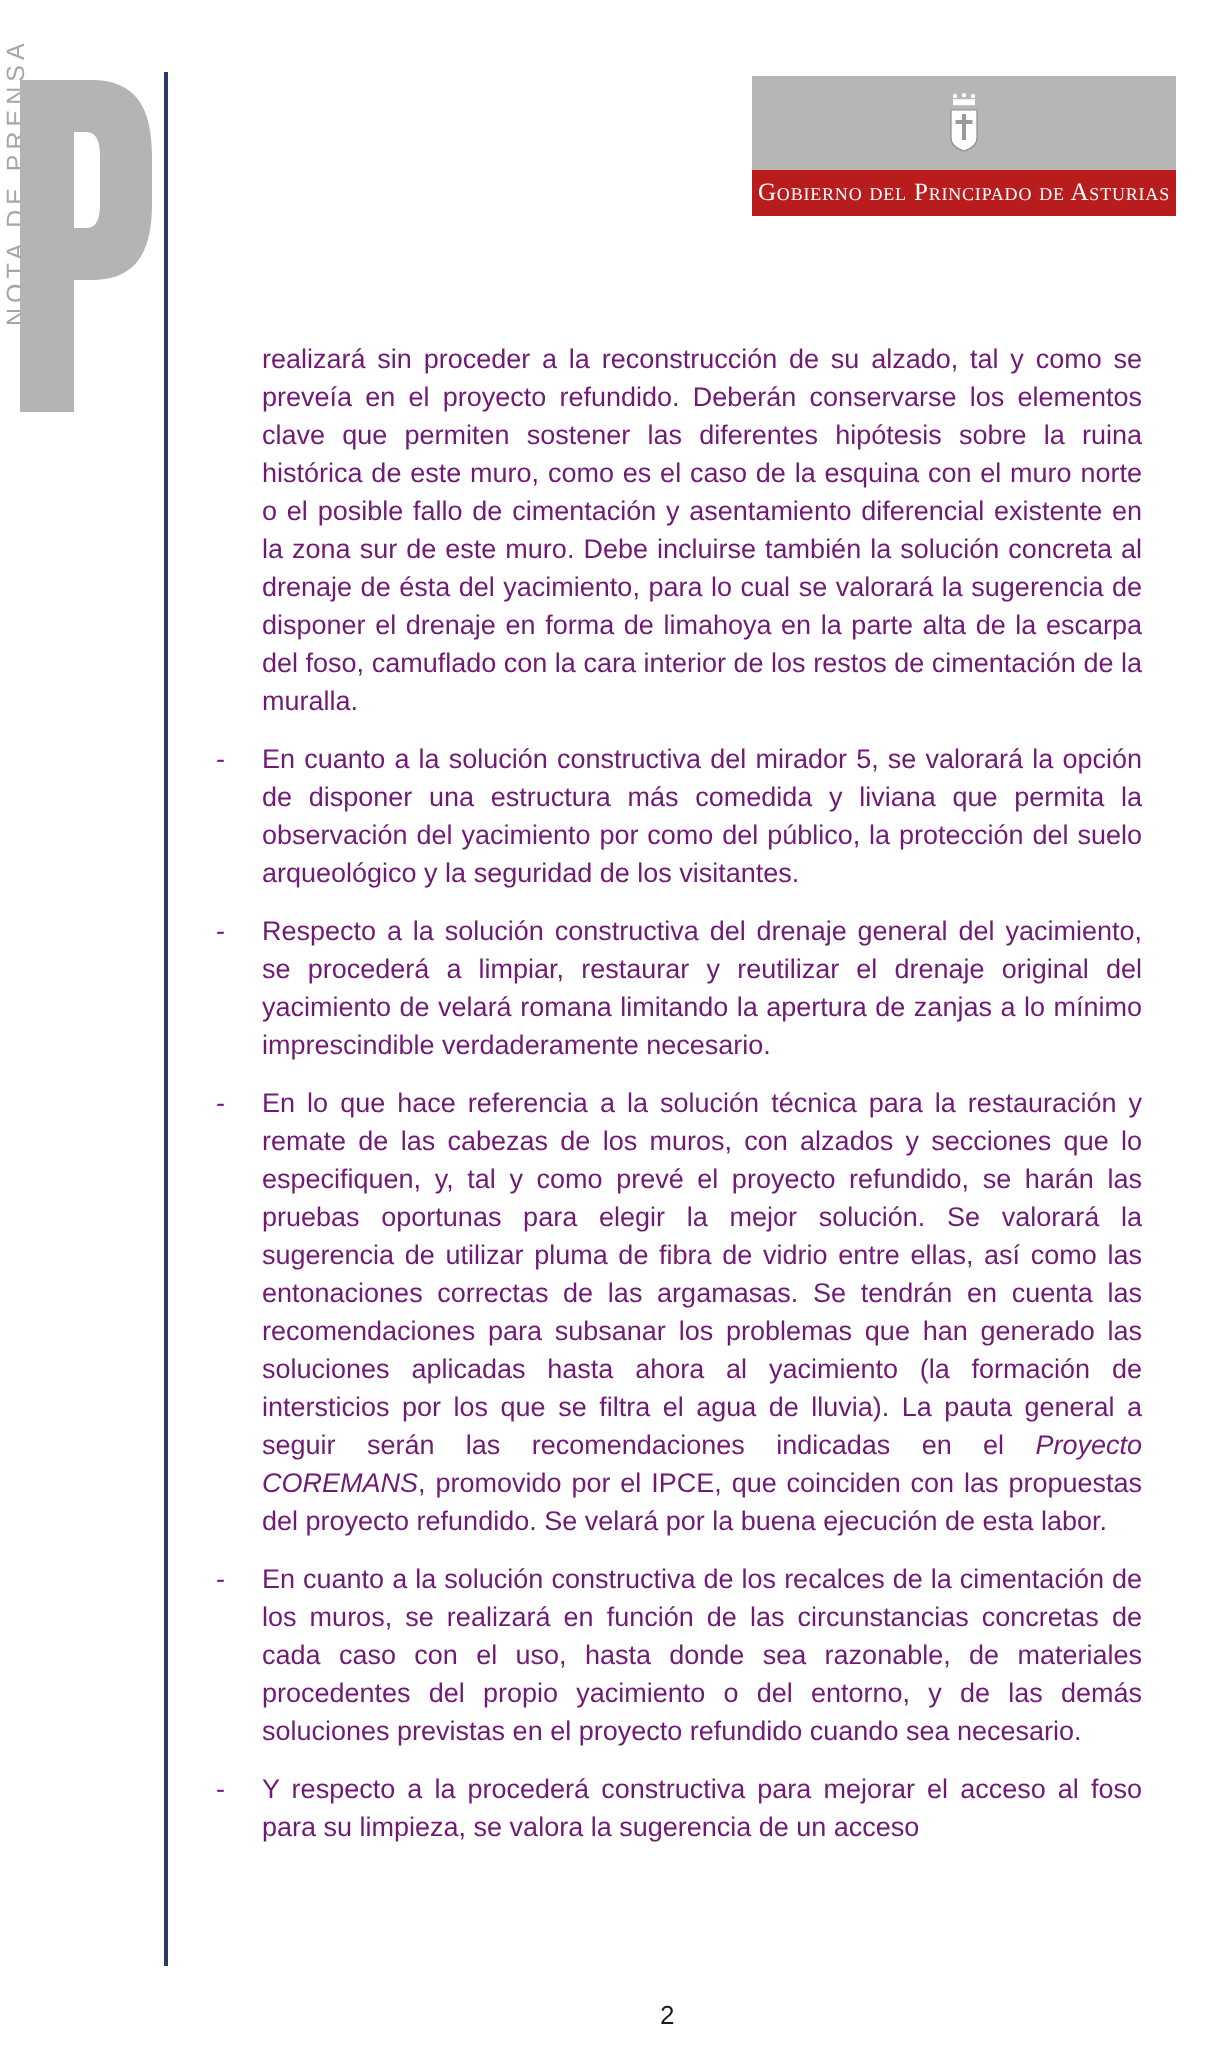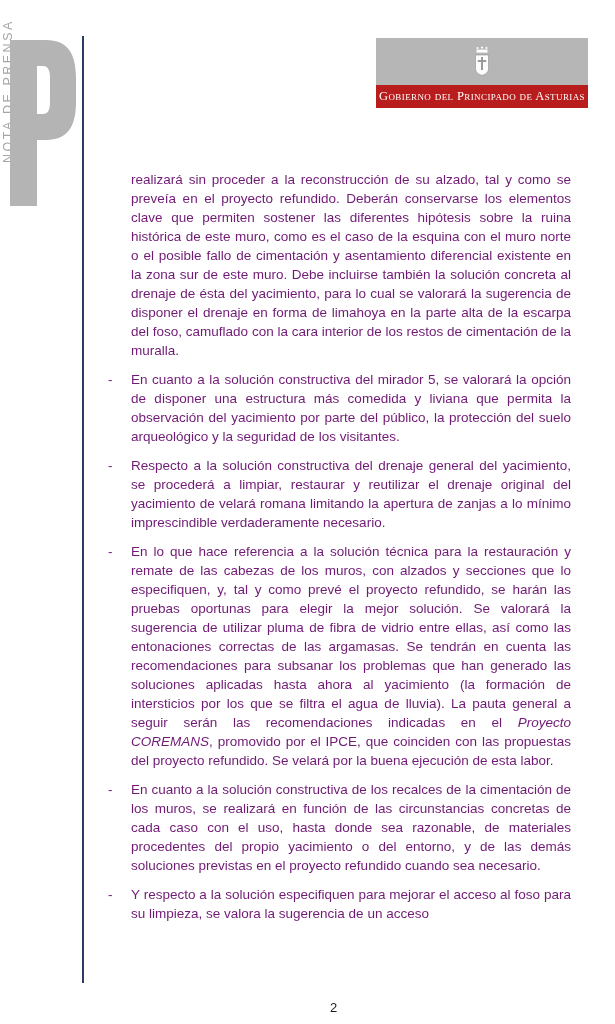--- a/index.html
+++ b/index.html
@@ -126,40 +126,40 @@
       <span>Gobierno del Principado de Asturias</span>
     </div>
   </div>
 
   <div class="content">
 
     <p class="para">realizará sin proceder a la reconstrucción de su alzado, tal y como se preveía en el proyecto refundido. Deberán conservarse los elementos clave que permiten sostener las diferentes hipótesis sobre la ruina histórica de este muro, como es el caso de la esquina con el muro norte o el posible fallo de cimentación y asentamiento diferencial existente en la zona sur de este muro. Debe incluirse también la solución concreta al drenaje de ésta del yacimiento, para lo cual se valorará la sugerencia de disponer el drenaje en forma de limahoya en la parte alta de la escarpa del foso, camuflado con la cara interior de los restos de cimentación de la muralla.</p>
 
     <div class="bullet">
       <span class="dash">-</span>
-      <p class="btext">En cuanto a la solución constructiva del mirador 5, se valorará la opción de disponer una estructura más comedida y liviana que permita la observación del yacimiento por parte del público, la protección del suelo arqueológico y la seguridad de los visitantes.</p>
+      <p class="btext">En cuanto a la solución constructiva del mirador 5, se valorará la opción de disponer una estructura más comedida y liviana que permita la observación del yacimiento por como del público, la protección del suelo arqueológico y la seguridad de los visitantes.</p>
     </div>
 
     <div class="bullet">
       <span class="dash">-</span>
       <p class="btext">Respecto a la solución constructiva del drenaje general del yacimiento, se procederá a limpiar, restaurar y reutilizar el drenaje original del yacimiento de velará romana limitando la apertura de zanjas a lo mínimo imprescindible verdaderamente necesario.</p>
     </div>
 
     <div class="bullet">
       <span class="dash">-</span>
       <p class="btext"><span>En lo que hace referencia a la solución técnica para la restauración y remate de las cabezas de los muros, con alzados y secciones que lo especifiquen, y, tal y como prevé el proyecto refundido, se harán las pruebas oportunas para elegir la mejor solución. Se valorará la sugerencia de utilizar pluma de fibra de vidrio entre ellas, así como las entonaciones correctas de las argamasas. Se tendrán en cuenta las recomendaciones para subsanar los problemas que han generado las soluciones aplicadas hasta ahora al yacimiento (la formación de intersticios por los que se filtra el agua de lluvia). La pauta general a seguir serán las recomendaciones indicadas en el </span><em>Proyecto COREMANS</em><span>, promovido por el IPCE, que coinciden con las propuestas del proyecto refundido. Se velará por la buena ejecución de esta labor.</span></p>
     </div>
 
     <div class="bullet">
       <span class="dash">-</span>
       <p class="btext">En cuanto a la solución constructiva de los recalces de la cimentación de los muros, se realizará en función de las circunstancias concretas de cada caso con el uso, hasta donde sea razonable, de materiales procedentes del propio yacimiento o del entorno, y de las demás soluciones previstas en el proyecto refundido cuando sea necesario.</p>
     </div>
 
     <div class="bullet">
       <span class="dash">-</span>
-      <p class="btext">Y respecto a la solución especifiquen para mejorar el acceso al foso para su limpieza, se valora la sugerencia de un acceso</p>
+      <p class="btext">Y respecto a la procederá constructiva para mejorar el acceso al foso para su limpieza, se valora la sugerencia de un acceso</p>
     </div>
 
   </div>
 
   <div class="pagenum">2</div>
 
 </div>
 
 </body></html>

